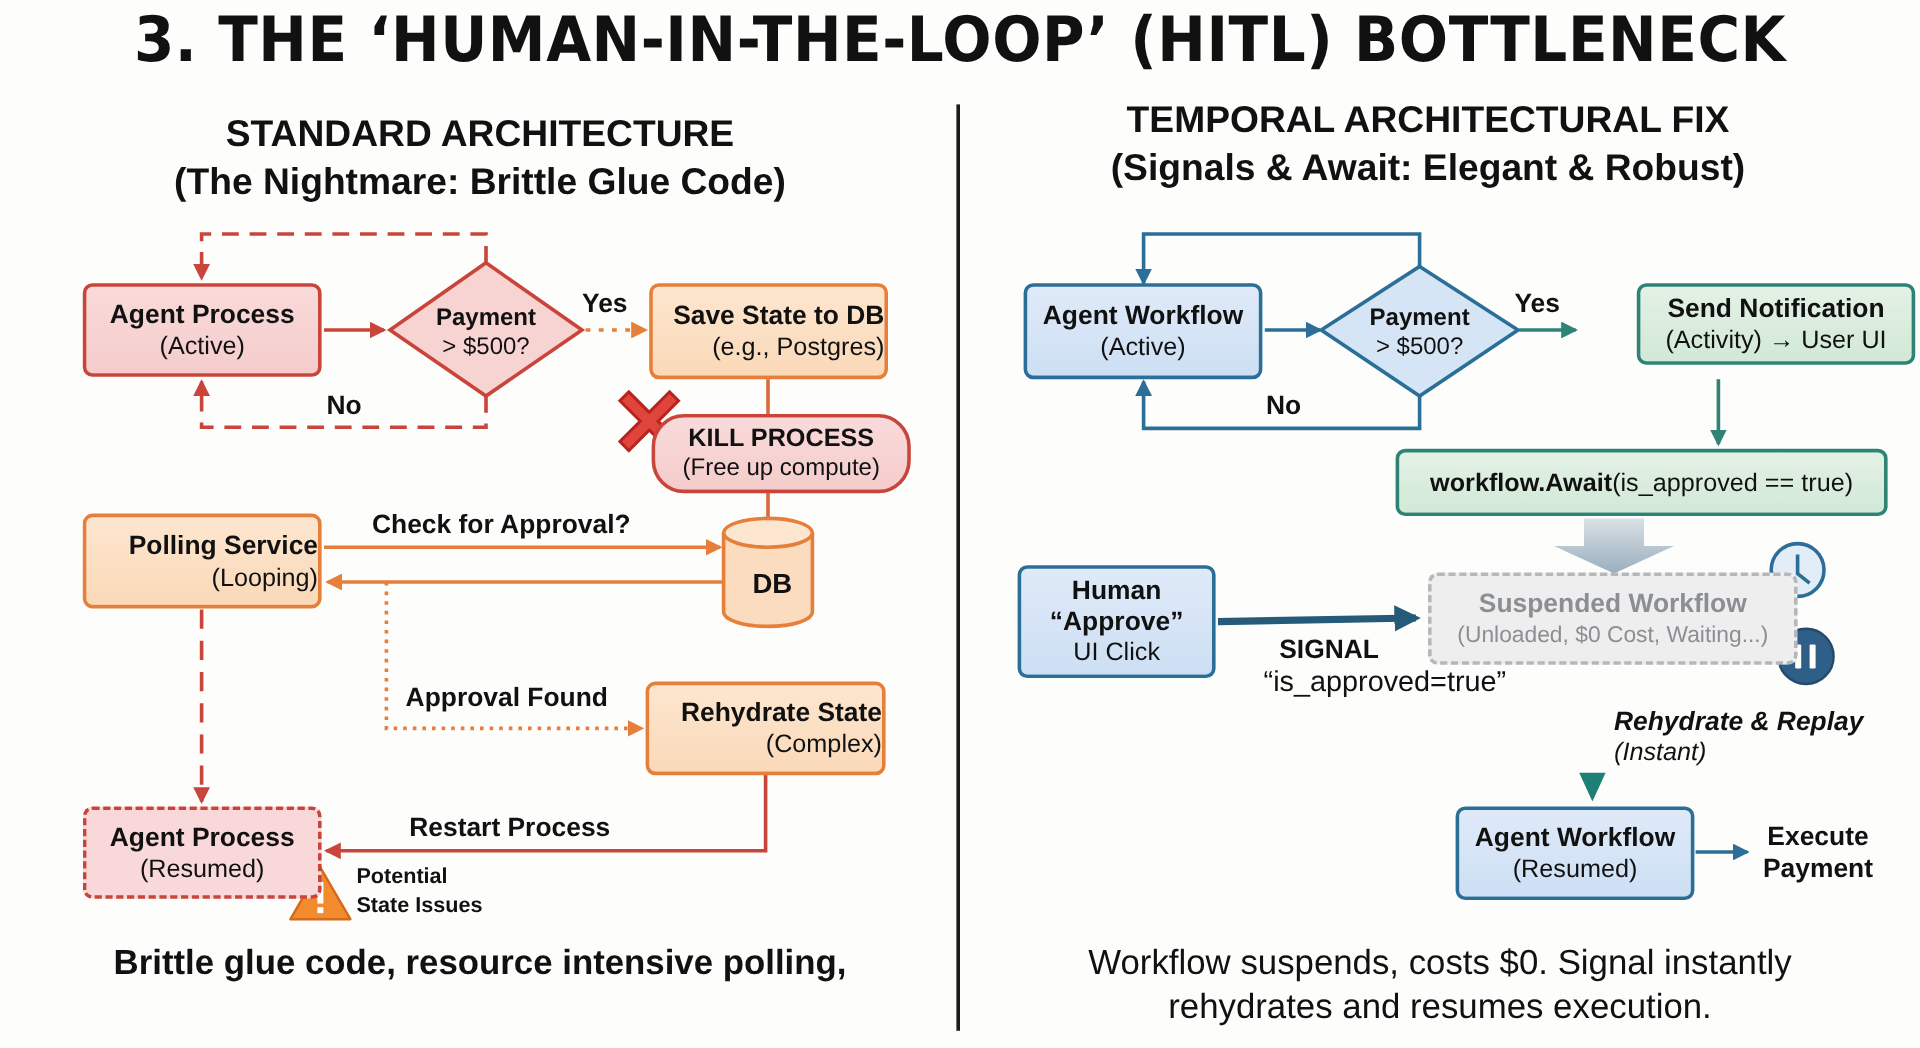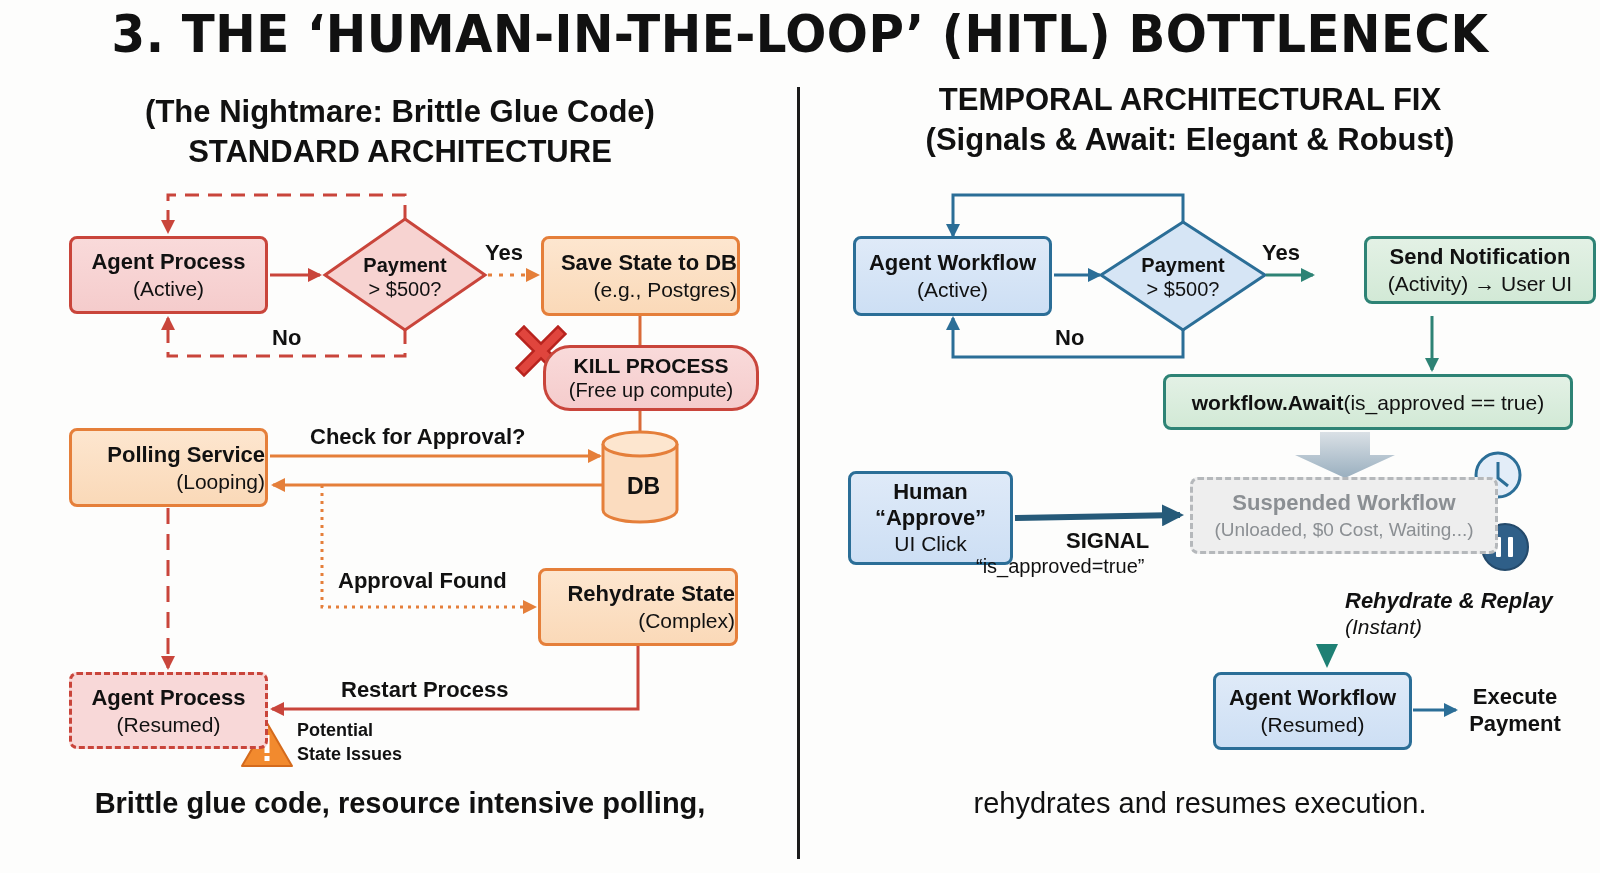--- a/index.html
+++ b/index.html
@@ -22,22 +22,22 @@
   .lbln{position:absolute;font-size:21px;white-space:nowrap;}
   .foot{position:absolute;font-size:29px;text-align:center;line-height:36px;}
 </style>
 </head>
 <body>
 
 <div class="abs title">3. THE ‘HUMAN-IN-THE-LOOP’ (HITL) BOTTLENECK</div>
 <div class="abs divider"></div>
 
 <div class="abs sub" style="left:60px;top:92px;width:680px;">
+  <div>STANDARD ARCHITECTURE</div>
   <div>(The Nightmare: Brittle Glue Code)</div>
-  <div>STANDARD ARCHITECTURE</div>
 </div>
 
 <div class="abs sub" style="left:840px;top:80px;width:700px;">
   <div>TEMPORAL ARCHITECTURAL FIX</div>
   <div>(Signals &amp; Await: Elegant &amp; Robust)</div>
 </div>
 
 <svg class="canvas" width="1600" height="873">
   <defs>
     <marker id="ar" markerWidth="10" markerHeight="10" refX="8" refY="5" orient="auto" markerUnits="userSpaceOnUse">
@@ -197,32 +197,33 @@
 <div class="box grn" style="left:1163px;top:374px;width:410px;height:56px;flex-direction:row;font-size:21px;">
   <span style="font-weight:bold;">workflow.Await</span>
     <span>(is_approved == true)</span>
 </div>
 <div class="box blu" style="left:848px;top:471px;width:165px;height:94px;line-height:26px;">
   <div class="b1">Human</div>
   <div class="b1">“Approve”</div>
   <div class="b2">UI Click</div>
 </div>
 <div class="lbl" style="left:1066px;top:528px;">SIGNAL</div>
-<div class="lbln" style="left:976px;top:555px;font-size:20px;text-align:center;">“is_approved=true”</div>
+<div class="lbln" style="left:1053px;top:555px;font-size:24px;text-align:center;">“is_approved=true”</div>
 <div class="box susp" style="left:1190px;top:477px;width:308px;height:77px;">
   <div class="b1">Suspended Workflow</div>
   <div class="b2" style="font-size:19px;">(Unloaded, $0 Cost, Waiting...)</div>
 </div>
 <div class="abs" style="left:1345px;top:588px;line-height:26px;font-style:italic;">
   <div style="font-weight:bold;font-size:22px;">Rehydrate &amp; Replay</div>
   <div style="font-size:21px;">(Instant)</div>
 </div>
 <div class="box blu" style="left:1213px;top:672px;width:199px;height:78px;">
   <div class="b1">Agent Workflow</div>
   <div class="b2">(Resumed)</div>
 </div>
 <div class="abs" style="left:1460px;top:683px;width:110px;text-align:center;font-weight:bold;font-size:22px;line-height:27px;">
   <div>Execute</div>
   <div>Payment</div>
 </div>
 <div class="foot" style="left:840px;top:785px;width:720px;">
+  <div>Workflow suspends, costs $0. Signal instantly</div>
   <div>rehydrates and resumes execution.</div>
 </div>
 
 </body></html>

